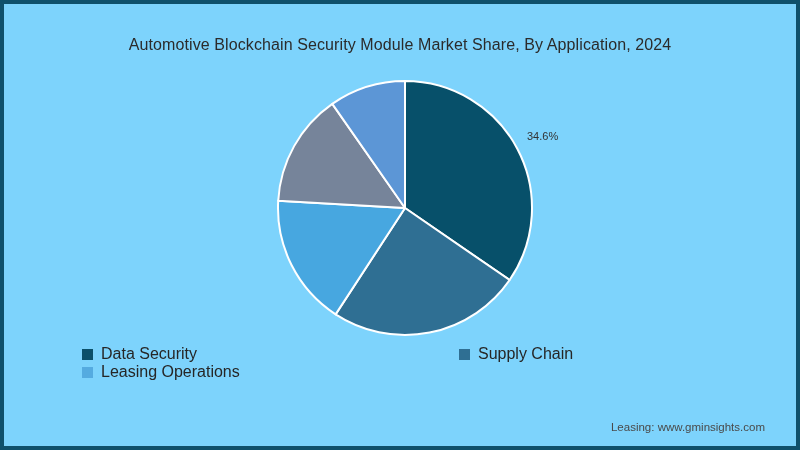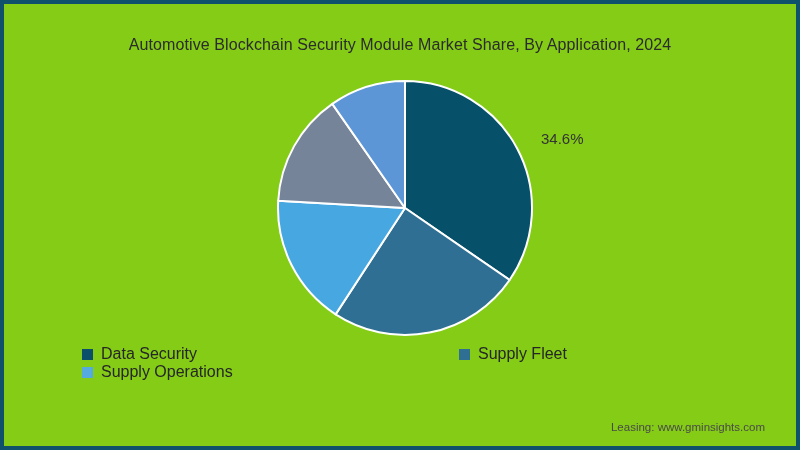--- a/index.html
+++ b/index.html
@@ -3,21 +3,21 @@
 <meta charset="utf-8">
 <style>
   * { margin: 0; padding: 0; box-sizing: border-box; }
   html, body { width: 800px; height: 450px; background: #ffffff; }
   body { font-family: "Liberation Sans", sans-serif; }
 
   .frame {
     position: relative;
     width: 800px;
     height: 450px;
-    background: #84cc16;
+    background: #7dd3fc;
     border: 4px solid #0f506b;
     overflow: hidden;
   }
 
   .chart-title {
     position: absolute;
     left: 0;
     top: 32px;
     width: 100%;
     text-align: center;
@@ -29,23 +29,23 @@
   .pie-svg {
     position: absolute;
     left: 251px;
     top: 54px;
     width: 300px;
     height: 300px;
   }
 
   .share-label {
     position: absolute;
-    left: 537px;
+    left: 523px;
     top: 126px;
-    font-size: 15px;
+    font-size: 11px;
     color: #333333;
   }
 
   .legend {
     position: absolute;
     left: 78px;
     top: 341px;
     width: 660px;
     display: grid;
     grid-template-columns: 377px auto;
@@ -96,23 +96,23 @@
 
   <div class="share-label">34.6%</div>
 
   <div class="legend">
     <div class="legend-item">
       <span class="legend-marker" style="background: rgb(11, 80, 106);"></span>
       <span class="legend-label">Data Security</span>
     </div>
     <div class="legend-item">
       <span class="legend-marker" style="background: rgb(47, 111, 147);"></span>
-      <span class="legend-label">Supply Fleet</span>
+      <span class="legend-label">Supply Chain</span>
     </div>
     <div class="legend-item">
       <span class="legend-marker" style="background: rgb(85, 171, 224);"></span>
-      <span class="legend-label">Supply Operations</span>
+      <span class="legend-label">Leasing Operations</span>
     </div>
   </div>
 
   <div class="source-text">Leasing: www.gminsights.com</div>
 
 </div>
 
 </body></html>

